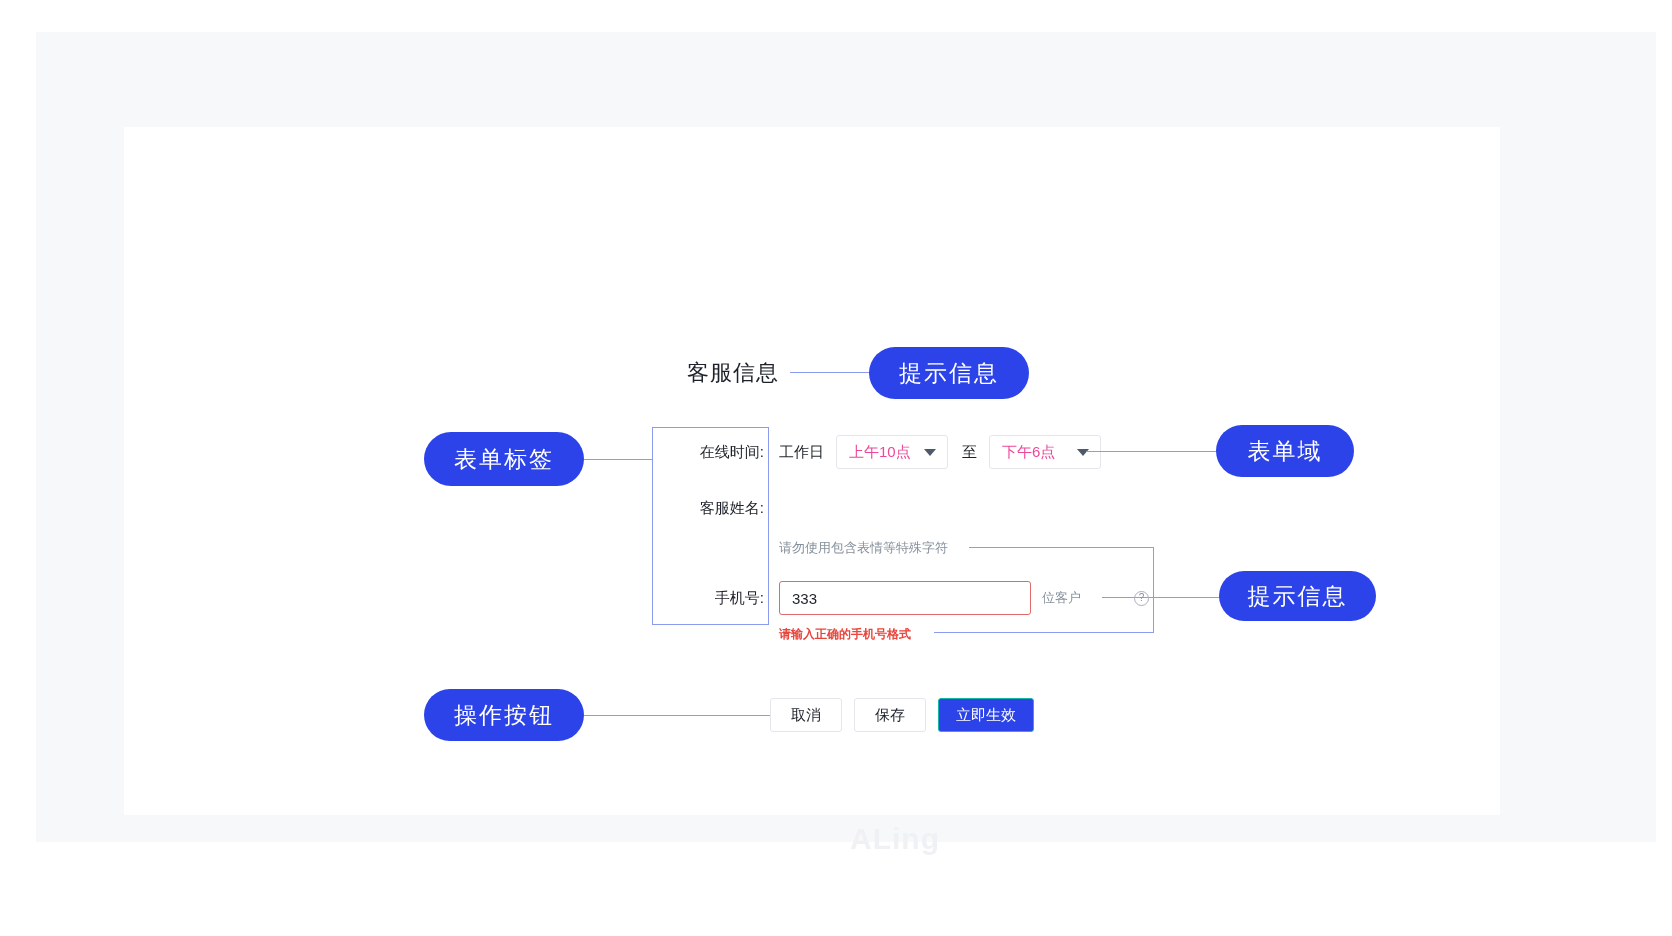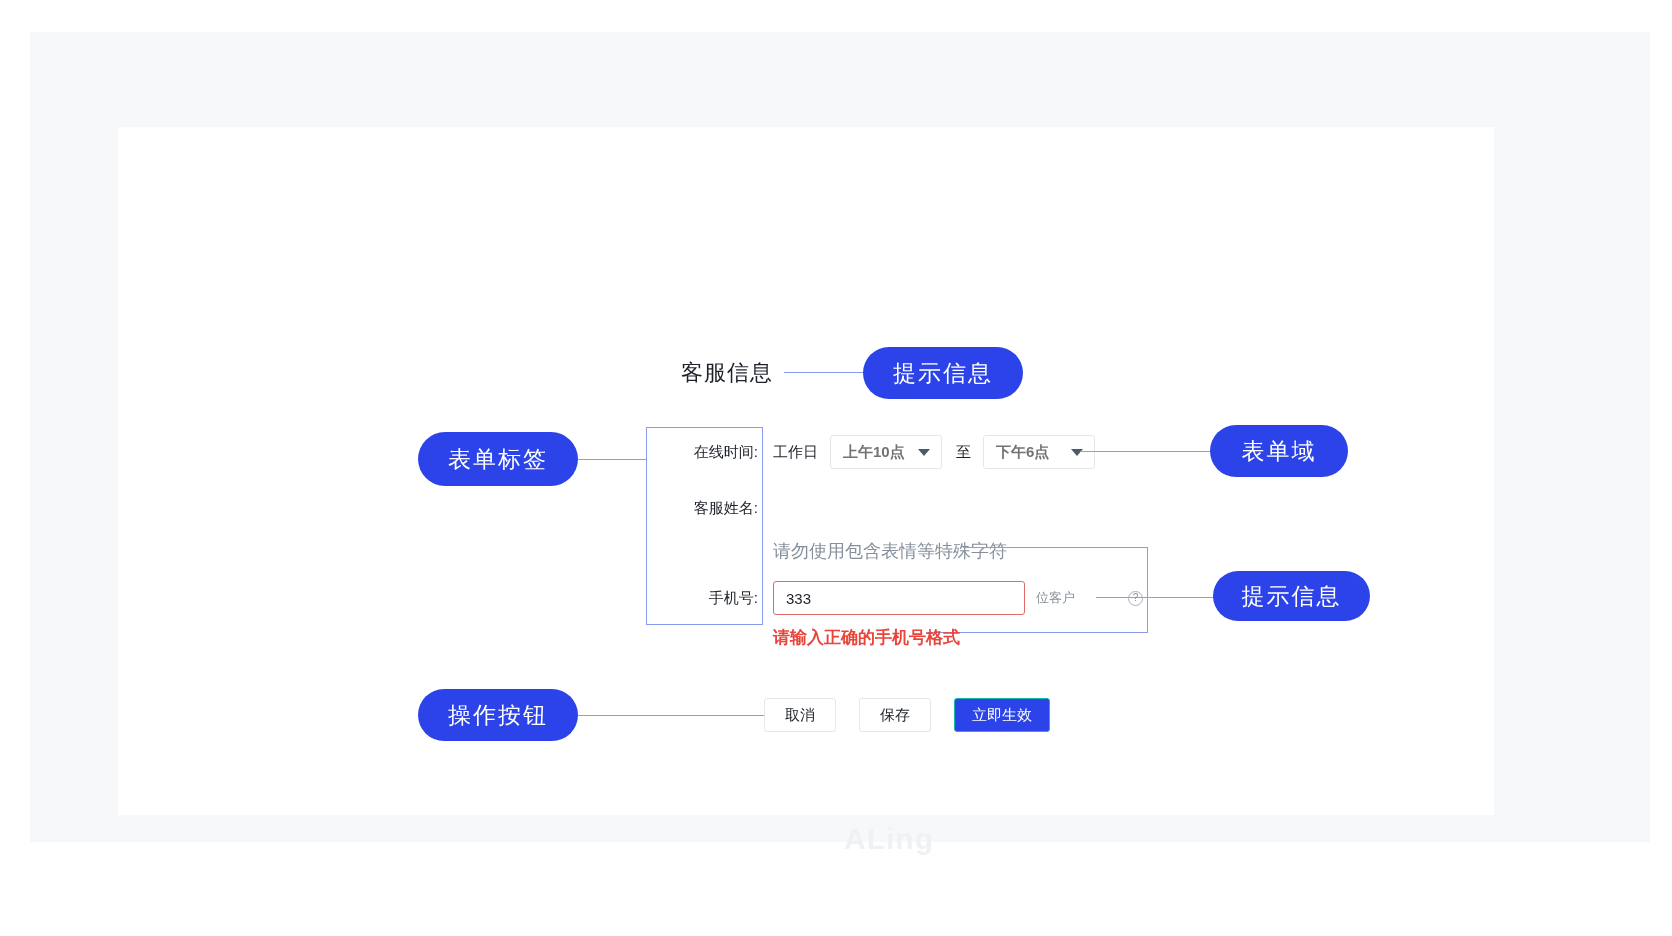--- a/index.html
+++ b/index.html
@@ -3,21 +3,21 @@
 <meta charset="utf-8">
 <style>
   * { box-sizing: border-box; margin: 0; padding: 0; }
   html, body {
     width: 1672px; height: 936px;
     background: #ffffff;
     font-family: "Liberation Sans", "DejaVu Sans", sans-serif;
     overflow: hidden;
   }
   .page {
-    position: absolute; left: 4px; top: 0;
+    position: absolute; left: 10px; top: 0;
     width: 1496px; height: 936px;
     background: #ffffff;
   }
   
   .canvas {
     position: absolute;
     left: 26px; top: 32px;
     width: 1620px; height: 810px;
     background: #f7f8fa;
   }
@@ -115,23 +115,22 @@
   .select {
     position: relative;
     display: flex;
     align-items: center;
     height: 34px;
     border: 1px solid #e5e6eb;
     border-radius: 3px;
     background: #ffffff;
     padding: 0 12px;
     font-size: 15px;
-    color: #737373;
-    white-space: nowrap;
-    font-weight: bold;
+    color: #ec4899;
+    white-space: nowrap;
   }
   .select-1 { width: 112px; margin-left: 12px; }
   .select-2 { width: 112px; margin-left: 12px; }
   .caret {
     position: absolute;
     right: 11px; top: 50%;
     margin-top: -3px;
     width: 0; height: 0;
     border-left: 6px solid transparent;
     border-right: 6px solid transparent;
@@ -149,28 +148,28 @@
     color: #1d2129;
     font-family: inherit;
     outline: none;
   }
   .text-input::placeholder { color: #bfc3cd; }
   .text-input.error { border-color: #e06a6a; }
 
   .helper-text {
     position: absolute;
     left: 655px; top: 412px;
-    font-size: 18px;
+    font-size: 13px;
     color: #86909c;
     white-space: nowrap;
   }
   .error-text {
     position: absolute;
     left: 655px; top: 499px;
-    font-size: 17px;
+    font-size: 12px;
     color: #e8453c;
     font-weight: bold;
     white-space: nowrap;
   }
 
   .suffix-wrap {
     display: flex;
     align-items: center;
     margin-left: 11px;
     gap: 48px;
@@ -192,21 +191,21 @@
     margin-left: 5px;
     line-height: 1;
   }
 
   
   .btn-row {
     position: absolute;
     left: 646px; top: 571px;
     display: flex;
     align-items: center;
-    gap: 23px;
+    gap: 12px;
   }
   .btn {
     height: 34px;
     min-width: 72px;
     padding: 0 17px;
     border-radius: 3px;
     font-size: 15px;
     font-family: inherit;
     display: flex;
     align-items: center;

